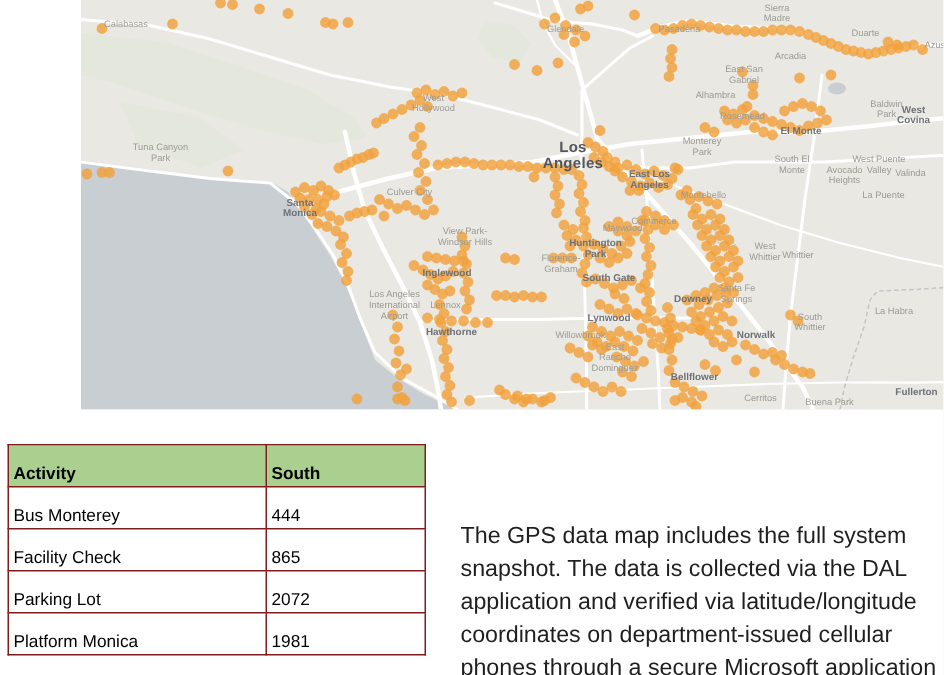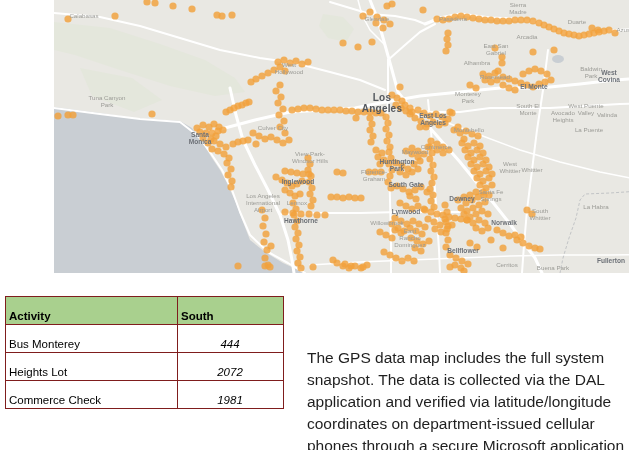--- a/index.html
+++ b/index.html
@@ -10,21 +10,21 @@
   #map-svg{display:block;}
   .ml-s{font-family:"Liberation Sans",sans-serif;font-size:6.2px;fill:#9b9b96;}
   .ml-m{font-family:"Liberation Sans",sans-serif;font-size:6.6px;font-weight:bold;fill:#6e7278;}
   .ml-l{font-family:"Liberation Sans",sans-serif;font-size:10px;font-weight:bold;fill:#54585e;letter-spacing:.2px;}
   
   #activity-table{position:absolute;left:5px;top:296px;border-collapse:collapse;table-layout:fixed;
                   font-size:11.5px;color:#000;}
   #activity-table td,#activity-table th{border:1px solid #7f1d1d;height:15px;line-height:15px;
                   padding:12px 4px 0 3px;overflow:hidden;white-space:nowrap;}
   #activity-table th{background:#a9d08e;text-align:left;font-weight:bold;}
-  #activity-table td.num{text-align:center;font-style:italic;}
+  #activity-table td.num{text-align:left;}
   .col-activity{width:172px;} .col-count{width:106px;}
   
   #gps-paragraph{position:absolute;left:307px;top:347px;width:320px;
                  font-size:15.5px;line-height:22px;color:#1f1f1f;}
 </style>
 </head>
 <body>
 
 <div id="page">
 
@@ -613,25 +613,29 @@
         <th>Activity</th>
         <th>South</th>
       </tr>
     </thead>
     <tbody>
       <tr>
         <td>Bus Monterey</td>
         <td class="num">444</td>
       </tr>
       <tr>
-        <td>Heights Lot</td>
+        <td>Facility Check</td>
+        <td class="num">865</td>
+      </tr>
+      <tr>
+        <td>Parking Lot</td>
         <td class="num">2072</td>
       </tr>
       <tr>
-        <td>Commerce Check</td>
+        <td>Platform Monica</td>
         <td class="num">1981</td>
       </tr>
     </tbody>
   </table>
 
   <div id="gps-paragraph">The GPS data map includes the full system snapshot. The data is collected via the DAL application and verified via latitude/longitude coordinates on department-issued cellular phones through a secure Microsoft application</div>
 
 </div>
 
 </body></html>

